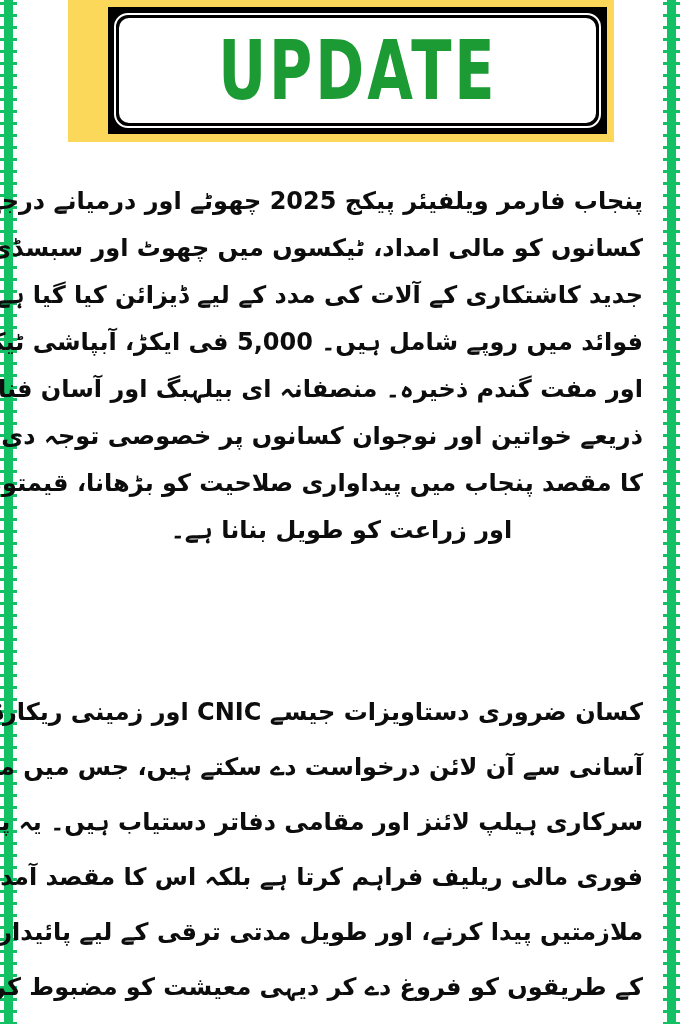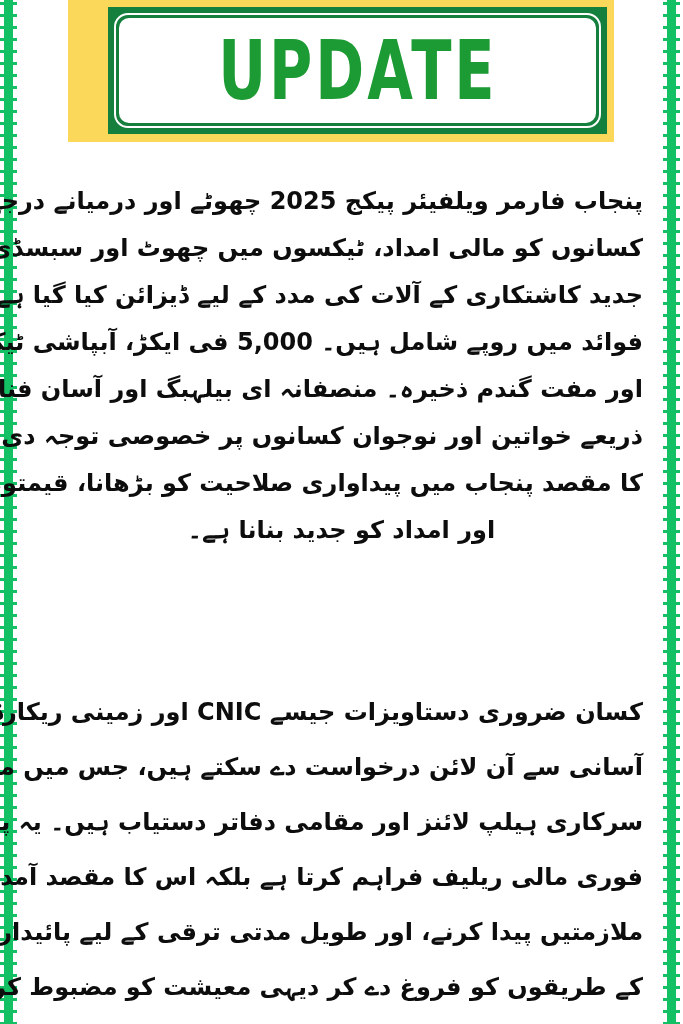--- a/index.html
+++ b/index.html
@@ -18,21 +18,21 @@
   }
   .side-border::before { left: -4px; }
   .side-border::after { right: -4px; }
 
   .banner {
     position: absolute; left: 68px; top: 0; width: 546px; height: 142px;
     background: #fbd85a; box-sizing: border-box;
   }
   .banner-frame {
     position: absolute; left: 7px; top: 7px; right: 7px; bottom: 8px;
-    background: #15803d; box-sizing: border-box; margin-left: 33px;
+    background: #000000; box-sizing: border-box; margin-left: 33px;
   }
   .banner-inner-line {
     position: absolute; left: 6px; top: 6px; right: 6px; bottom: 6px;
     border: 2px solid #ffffff; border-radius: 14px;
   }
   .banner-inner {
     position: absolute; left: 11px; top: 11px; right: 11px; bottom: 11px;
     background: #ffffff; border-radius: 10px;
     display: flex; align-items: center; justify-content: center;
   }
@@ -68,21 +68,21 @@
 </div>
 
 <div class="article para1">
   <span class="line">پنجاب فارمر ویلفیئر پیکج 2025 چھوٹے اور درمیانے درجے کے</span>
   <span class="line">کسانوں کو مالی امداد، ٹیکسوں میں چھوٹ اور سبسڈی والے ٹریکٹر جیسے</span>
   <span class="line">جدید کاشتکاری کے آلات کی مدد کے لیے ڈیزائن کیا گیا ہے۔ کلیدی</span>
   <span class="line">فوائد میں روپے شامل ہیں۔ 5,000 فی ایکڑ، آبپاشی ٹیکس معاف،</span>
   <span class="line">اور مفت گندم ذخیرہ۔ منصفانہ ای بیلہبگ اور آسان فنانسبگ کے</span>
   <span class="line">ذریعے خواتین اور نوجوان کسانوں پر خصوصی توجہ دی جاتی ہے۔ اس</span>
   <span class="line">کا مقصد پنجاب میں پیداواری صلاحیت کو بڑھانا، قیمتوں کو مستحکم کرنا</span>
-  <span class="line">اور امداد کو جدید بنانا ہے۔</span>
+  <span class="line">اور زراعت کو طویل بنانا ہے۔</span>
 </div>
 
 <div class="article para2">
   <span class="line">کسان ضروری دستاویزات جیسے CNIC اور زمینی ریکارڈ جمع کر کے</span>
   <span class="line">آسانی سے آن لائن درخواست دے سکتے ہیں، جس میں مدد کے لیے</span>
   <span class="line">سرکاری ہیلپ لائنز اور مقامی دفاتر دستیاب ہیں۔ یہ پیکج نہ صرف</span>
   <span class="line">فوری مالی ریلیف فراہم کرتا ہے بلکہ اس کا مقصد آمدنی میں اضافہ،</span>
   <span class="line">ملازمتیں پیدا کرنے، اور طویل مدتی ترقی کے لیے پائیدار کاشتکاری</span>
   <span class="line">کے طریقوں کو فروغ دے کر دیہی معیشت کو مضبوط کرنا ہے۔</span>
 </div>

